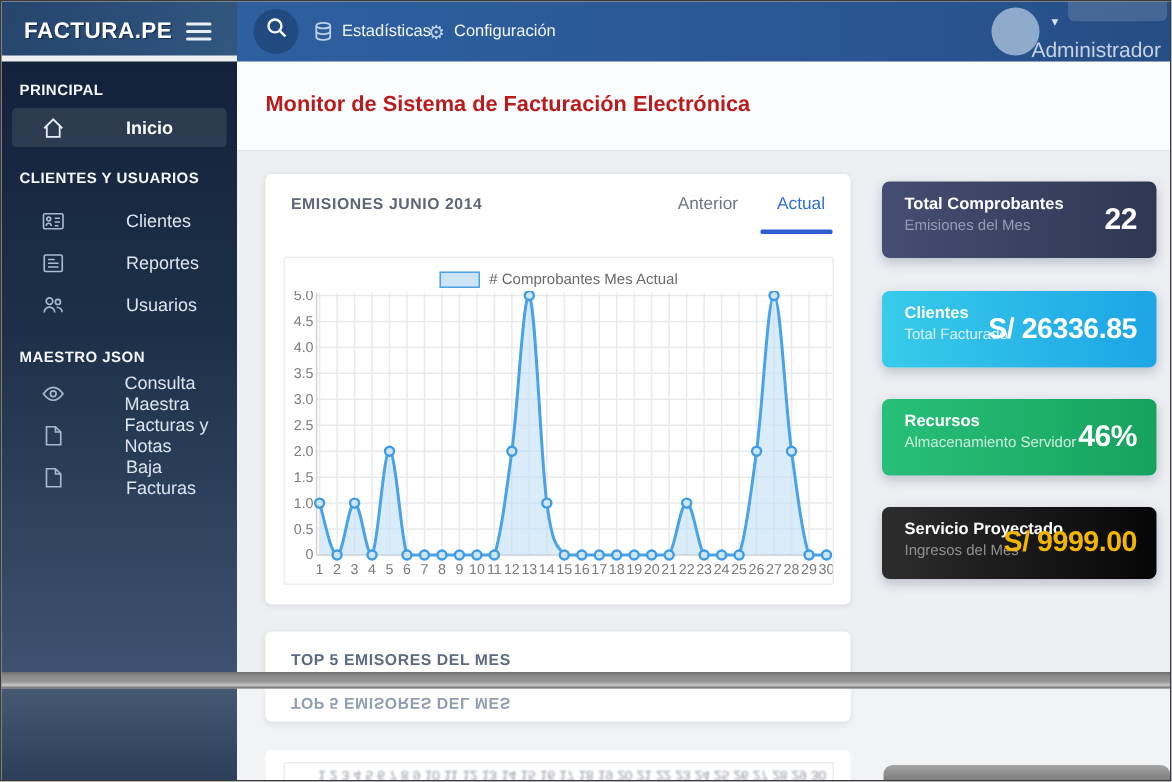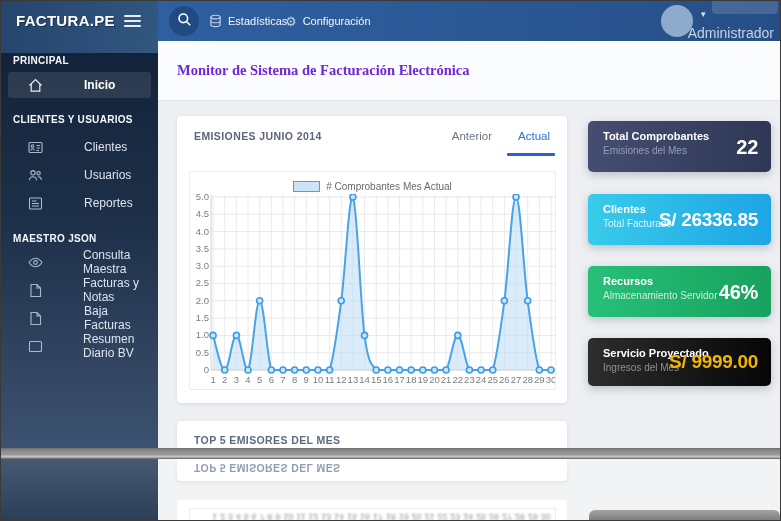--- a/index.html
+++ b/index.html
@@ -4,21 +4,21 @@
 <style>
   * { margin:0; padding:0; box-sizing:border-box; }
   html,body { background:#d8d8d8; }
   body { font-family:"Liberation Sans", sans-serif; }
   .screen {
     position:relative; width:781px; height:521px; overflow:hidden;
     background:#edeff2; border:1px solid #3a3a3a;
   }
 
   
-  .topbar-left { position:absolute; left:0; top:0; width:157px; height:52px;
+  .topbar-left { position:absolute; left:0; top:0; width:157px; height:36px;
     background:linear-gradient(100deg,#25456c 0%,#2c4f79 60%,#32587f 100%); z-index:5; }
   .logo { position:absolute; left:15px; top:11px; color:#fff; font-size:15px; font-weight:800;
     letter-spacing:.3px; text-shadow:1px 1px 0 rgba(15,35,60,.7); font-style:normal; }
   .hamburger { position:absolute; left:123px; top:14px; width:17px; cursor:pointer; }
   .hamburger div { height:2px; background:#e9eff6; margin-bottom:3px; border-radius:1px; }
   .topbar-main { position:absolute; left:157px; top:0; right:0; height:40px;
     background:linear-gradient(90deg,#2e5f9f 0%,#2b5895 55%,#264e86 100%); z-index:5; }
   .search-btn { position:absolute; left:11px; top:5px; width:30px; height:30px; border-radius:50%;
     background:#214a81; display:flex; align-items:center; justify-content:center; cursor:pointer; }
   .tb-nav { position:absolute; top:0; height:40px; display:flex; align-items:center; gap:6px;
@@ -42,21 +42,21 @@
   .side-item .ico { width:16px; display:flex; color:#a9bacf; }
   .side-item .lbl { margin-left:16px;padding-left:24px; }
   .side-item.active { height:26px; margin:6px 7px 4px; padding-left:20px; border-radius:3px;
     background:rgba(255,255,255,.1); }
   .side-item.active .lbl { font-weight:700; color:#fff; }
   .side-item.active .ico { color:#e8eef6; }
 
   
   .title-strip { position:absolute; left:157px; top:40px; right:0; height:60px;
     background:#fbfcfd; border-bottom:1px solid #e2e4e8; z-index:1; }
-  .page-title { position:absolute; left:19px; top:21px; font-size:14.5px; font-weight:700; color:#6d28d9;font-family:Liberation Serif, serif; }
+  .page-title { position:absolute; left:19px; top:21px; font-size:14.5px; font-weight:700; color:#b91c1c; }
 
   
   .card { background:#fff; border-radius:4px; box-shadow:0 1px 4px rgba(40,50,70,.10); }
   .chart-card { position:absolute; left:176px; top:115px; width:390px; height:287px; }
   .cc-header { position:relative; height:40px; display:flex; align-items:center; padding:0 17px; }
   .cc-title { font-size:10.5px; font-weight:700; color:#5c6676; letter-spacing:.4px; }
   .cc-tabs { margin-left:auto; display:flex; gap:26px; align-items:center; }
   .tab { font-size:11.5px; color:#6e7682; cursor:pointer; }
   .tab.active { color:#2f6fd6; }
   .tab-underline { position:absolute; right:12px; top:37px; width:48px; height:3px;
@@ -159,37 +159,37 @@
           <rect x="1" y="2.5" width="13" height="10" rx="1"></rect>
             <circle cx="4.5" cy="6" r="1.3"></circle>
           <path d="M2.8 10.6c0-1 .8-1.8 1.7-1.8s1.7.8 1.7 1.8 M8.5 5.5h3.5 M8.5 8h3.5 M8.5 10.5h2.5"></path>
         </svg>
       </span>
       <span class="lbl">Clientes</span>
     </div>
     <div class="side-item">
       <span class="ico">
         <svg width="15" height="15" viewBox="0 0 15 15" fill="none" stroke="currentColor" stroke-width="1.1">
+          <rect x="1.5" y="2" width="12" height="11" rx="1"></rect>
+            <path d="M4 5h4.5 M4 7.5h7 M4 10h7"></path>
+        </svg>
+      </span>
+      <span class="lbl">Reportes</span>
+    </div>
+    <div class="side-item">
+      <span class="ico">
+        <svg width="15" height="15" viewBox="0 0 15 15" fill="none" stroke="currentColor" stroke-width="1.1">
           <circle cx="5" cy="4.8" r="2.2"></circle>
             <path d="M1.5 12.3c0-2 1.6-3.6 3.5-3.6s3.5 1.6 3.5 3.6"></path>
           <circle cx="10.6" cy="5.3" r="1.7"></circle>
             <path d="M9.8 8.8c2 0 3.6 1.5 3.6 3.3"></path>
         </svg>
       </span>
       <span class="lbl">Usuarios</span>
     </div>
-    <div class="side-item">
-      <span class="ico">
-        <svg width="15" height="15" viewBox="0 0 15 15" fill="none" stroke="currentColor" stroke-width="1.1">
-          <rect x="1.5" y="2" width="12" height="11" rx="1"></rect>
-            <path d="M4 5h4.5 M4 7.5h7 M4 10h7"></path>
-        </svg>
-      </span>
-      <span class="lbl">Reportes</span>
-    </div>
 
     <div class="side-header" style="margin-top:16px">MAESTRO JSON</div>
     <div class="side-item">
       <span class="ico">
         <svg width="15" height="15" viewBox="0 0 15 15" fill="none" stroke="currentColor" stroke-width="1.1">
           <path d="M1 7.5C3 4.6 5.1 3.2 7.5 3.2s4.5 1.4 6.5 4.3c-2 2.9-4.1 4.3-6.5 4.3S3 10.4 1 7.5z"></path>
           <circle cx="7.5" cy="7.5" r="1.9"></circle>
         </svg>
       </span>
       <span class="lbl">Consulta Maestra</span>
@@ -202,28 +202,20 @@
       </span>
       <span class="lbl">Facturas y Notas</span>
     </div>
     <div class="side-item">
       <span class="ico">
         <svg width="15" height="15" viewBox="0 0 15 15" fill="none" stroke="currentColor" stroke-width="1.1">
           <path d="M3 1.5h6l3.5 3.5v8.5H3z M9 1.5V5h3.5"></path>
         </svg>
       </span>
       <span class="lbl">Baja Facturas</span>
-    </div>
-    <div class="side-item">
-      <span class="ico">
-        <svg width="15" height="15" viewBox="0 0 15 15" fill="none" stroke="currentColor" stroke-width="1.1">
-          <rect x="1.5" y="2.5" width="12" height="10" rx="1"></rect>
-        </svg>
-      </span>
-      <span class="lbl">Resumen Diario BV</span>
     </div>
   </div>
 
   <div class="title-strip">
     <div class="page-title">Monitor de Sistema de Facturación Electrónica</div>
   </div>
 
   <div class="card chart-card">
     <div class="cc-header">
       <div class="cc-title">EMISIONES JUNIO 2014</div>

